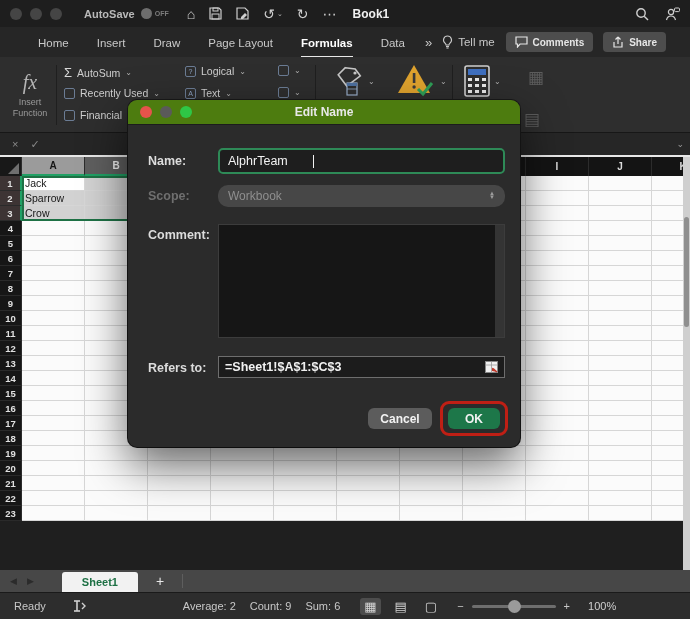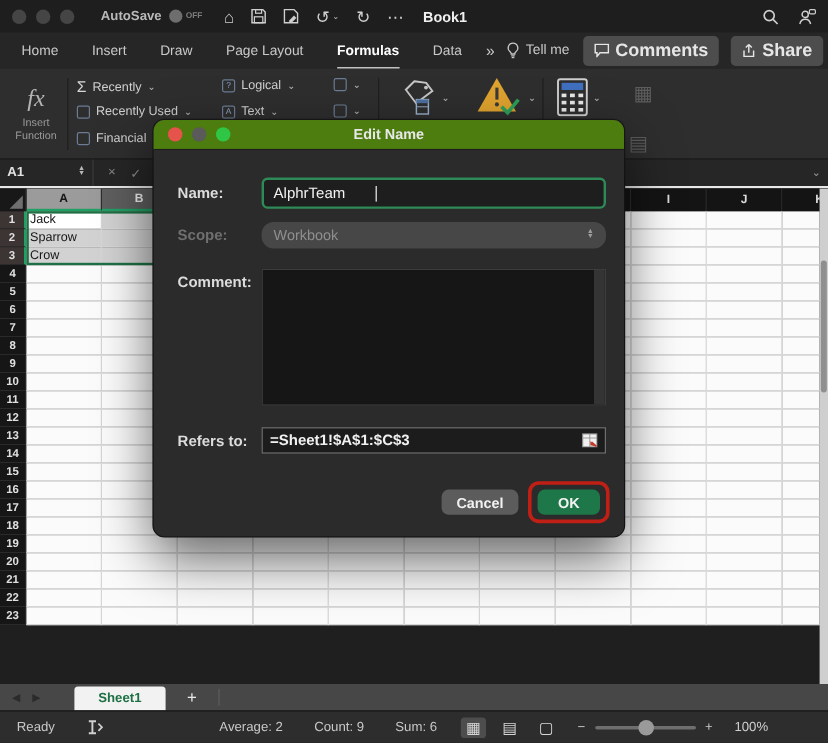--- a/index.html
+++ b/index.html
@@ -16,26 +16,26 @@
   .toggle-state { font-size:7px; color:#7c7c7c; margin-left:3px; font-weight:bold; }
   .tb-icons { display:flex; align-items:center; margin-left:18px; gap:14px; }
   .tb-ic { color:#cfcfcf; font-size:14px; line-height:1; display:flex; align-items:center; }
   .tb-ic svg { display:block; }
   .undo-wrap { display:flex; align-items:center; gap:2px; }
   .mini-chev { font-size:7px; color:#bdbdbd; }
   .doc-title { font-size:12px; font-weight:bold; color:#f0f0f0; margin-left:16px; }
   .tb-right { margin-left:auto; display:flex; align-items:center; gap:16px; }
 
   
-  .tabsrow { position:absolute; left:0; top:27px; width:690px; height:30px; background:#262626; display:flex; align-items:center; padding:0 4px; }
+  .tabsrow { position:absolute; left:0; top:27px; width:690px; height:30px; background:#262626; display:flex; align-items:center; padding:0 24px; }
   .rtab { font-size:11.5px; color:#c9c9c9; padding:6px 0 7px; margin:0 14px; cursor:default; border-bottom:2px solid transparent; white-space:nowrap; }
   .rtab.active { color:#ffffff; font-weight:bold; border-bottom:2px solid #e8e8e8; }
   .overflow-chev { color:#c9c9c9; font-size:13px; margin:0 6px; }
   .tellme { display:flex; align-items:center; gap:5px; color:#c9c9c9; font-size:11.5px; margin-left:4px; }
-  .pillbtn { display:flex; align-items:center; gap:5px; background:#4d4d4d; border-radius:4px; color:#e6e6e6; font-size:15px; font-weight:bold; padding:4px 9px; margin-left:10px; }
+  .pillbtn { display:flex; align-items:center; gap:5px; background:#4d4d4d; border-radius:4px; color:#e6e6e6; font-size:10px; font-weight:bold; padding:4px 9px; margin-left:10px; }
   .tabs-spacer { flex:1; }
 
   
   .ribbon { position:absolute; left:0; top:57px; width:690px; height:76px; background:#2e2e2e; border-bottom:1px solid #171717; }
   .insert-fn { position:absolute; left:4px; top:4px; width:52px; height:68px; display:flex; flex-direction:column; align-items:center; justify-content:center; color:#9f9f9f; }
   .fx { font-family:"Liberation Serif", serif; font-style:italic; font-size:20px; color:#b5b5b5; }
   .insert-fn-label { font-size:9px; line-height:1.25; text-align:center; margin-top:3px; color:#9a9a9a; }
   .rib-sep { position:absolute; top:8px; width:1px; height:60px; background:#1f1f1f; }
   .fnrow { position:absolute; display:flex; align-items:center; gap:5px; font-size:10.5px; color:#cfcfcf; white-space:nowrap; }
   .fnrow .sq { width:11px; height:11px; border:1px solid #6b7c94; border-radius:2px; font-size:7px; color:#8ea4c4; display:flex; align-items:center; justify-content:center; flex:none; }
@@ -77,21 +77,21 @@
   .tabbar { position:absolute; left:0; top:570px; width:690px; height:22px; background:#474747; display:flex; align-items:center; }
   .tab-arrow { font-size:9px; color:#2b2b2b; margin-left:10px; }
   .sheet-tab { margin-left:28px; background:#f2f2f2; color:#1d7044; font-size:11px; font-weight:bold; padding:3px 20px; border-radius:3px 3px 0 0; height:20px; align-self:flex-end; display:flex; align-items:center; }
   .add-sheet { color:#e8e8e8; font-size:14px; margin-left:18px; }
   .tabbar-div { width:1px; height:14px; background:#5e5e5e; margin-left:18px; }
 
   
   .statusbar { position:absolute; left:0; top:592px; width:690px; height:27px; background:#2d2d2d; border-top:1px solid #1a1a1a; display:flex; align-items:center; font-size:11px; color:#c8c8c8; }
   .sb-ready { margin-left:14px; }
   .sb-access { margin-left:26px; display:flex; }
-  .sb-stats { display:flex; gap:26px; margin-left:96px; }
+  .sb-stats { display:flex; gap:14px; margin-left:96px; }
   .sb-views { display:flex; gap:10px; margin-left:20px; align-items:center; }
   .viewic { font-size:13px; color:#d6d6d6; padding:1px 4px; border-radius:3px; }
   .viewic.selected { background:#4d4d4d; }
   .zoomctl { display:flex; align-items:center; gap:8px; margin-left:16px; }
   .zoom-track { width:84px; height:3px; background:#6e6e6e; border-radius:2px; position:relative; }
   .zoom-thumb { position:absolute; left:36px; top:-5px; width:13px; height:13px; border-radius:50%; background:#9a9a9a; }
   .zoom-level { margin-left:10px; color:#cfcfcf; }
 
   
   .dialog { position:absolute; left:128px; top:100px; width:392px; height:347px; background:#2b2b2b; border-radius:9px; box-shadow:0 18px 45px rgba(0,0,0,.6), 0 0 0 1px #1a1a1a; z-index:50; }
@@ -203,21 +203,21 @@
     <span class="fx">fx</span>
     <span class="insert-fn-label">
       <span>Insert</span><br>
       <span>Function</span>
     </span>
   </div>
   <div class="rib-sep" style="left:56px"></div>
 
   <div class="fnrow" style="left:64px; top:8px">
     <span class="sigma">Σ</span>
-    <span>Recently</span>
+    <span>AutoSum</span>
     <span class="chev">⌄</span>
   </div>
   <div class="fnrow" style="left:64px; top:30px">
     <span class="sq"></span>
     <span>Recently Used</span>
     <span class="chev">⌄</span>
   </div>
   <div class="fnrow" style="left:64px; top:52px">
     <span class="sq"></span>
     <span>Financial</span>
@@ -285,27 +285,20 @@
         </g>
       </svg>
     <span class="chev">⌄</span>
   </div>
 
   <span class="dim-grid" style="position:absolute; left:528px; top:10px">▦</span>
   <span class="dim-grid" style="position:absolute; left:524px; top:52px">▤</span>
 </div>
 
 <div class="formula-row">
-  <div class="namebox">
-    <span class="namebox-text">A1</span>
-    <span class="spinner">
-      <span>▲</span>
-      <span>▼</span>
-    </span>
-  </div>
   <span class="fbar-ic">×</span>
   <span class="fbar-ic">✓</span>
   <div class="fbar"></div>
   <span class="fbar-chev">⌄</span>
 </div>
 
 <div class="grid-wrap">
   <div class="hdr-row" id="col-headers">
       <div class="corner"></div>
       <div class="colhdr sel activecol">A</div>

